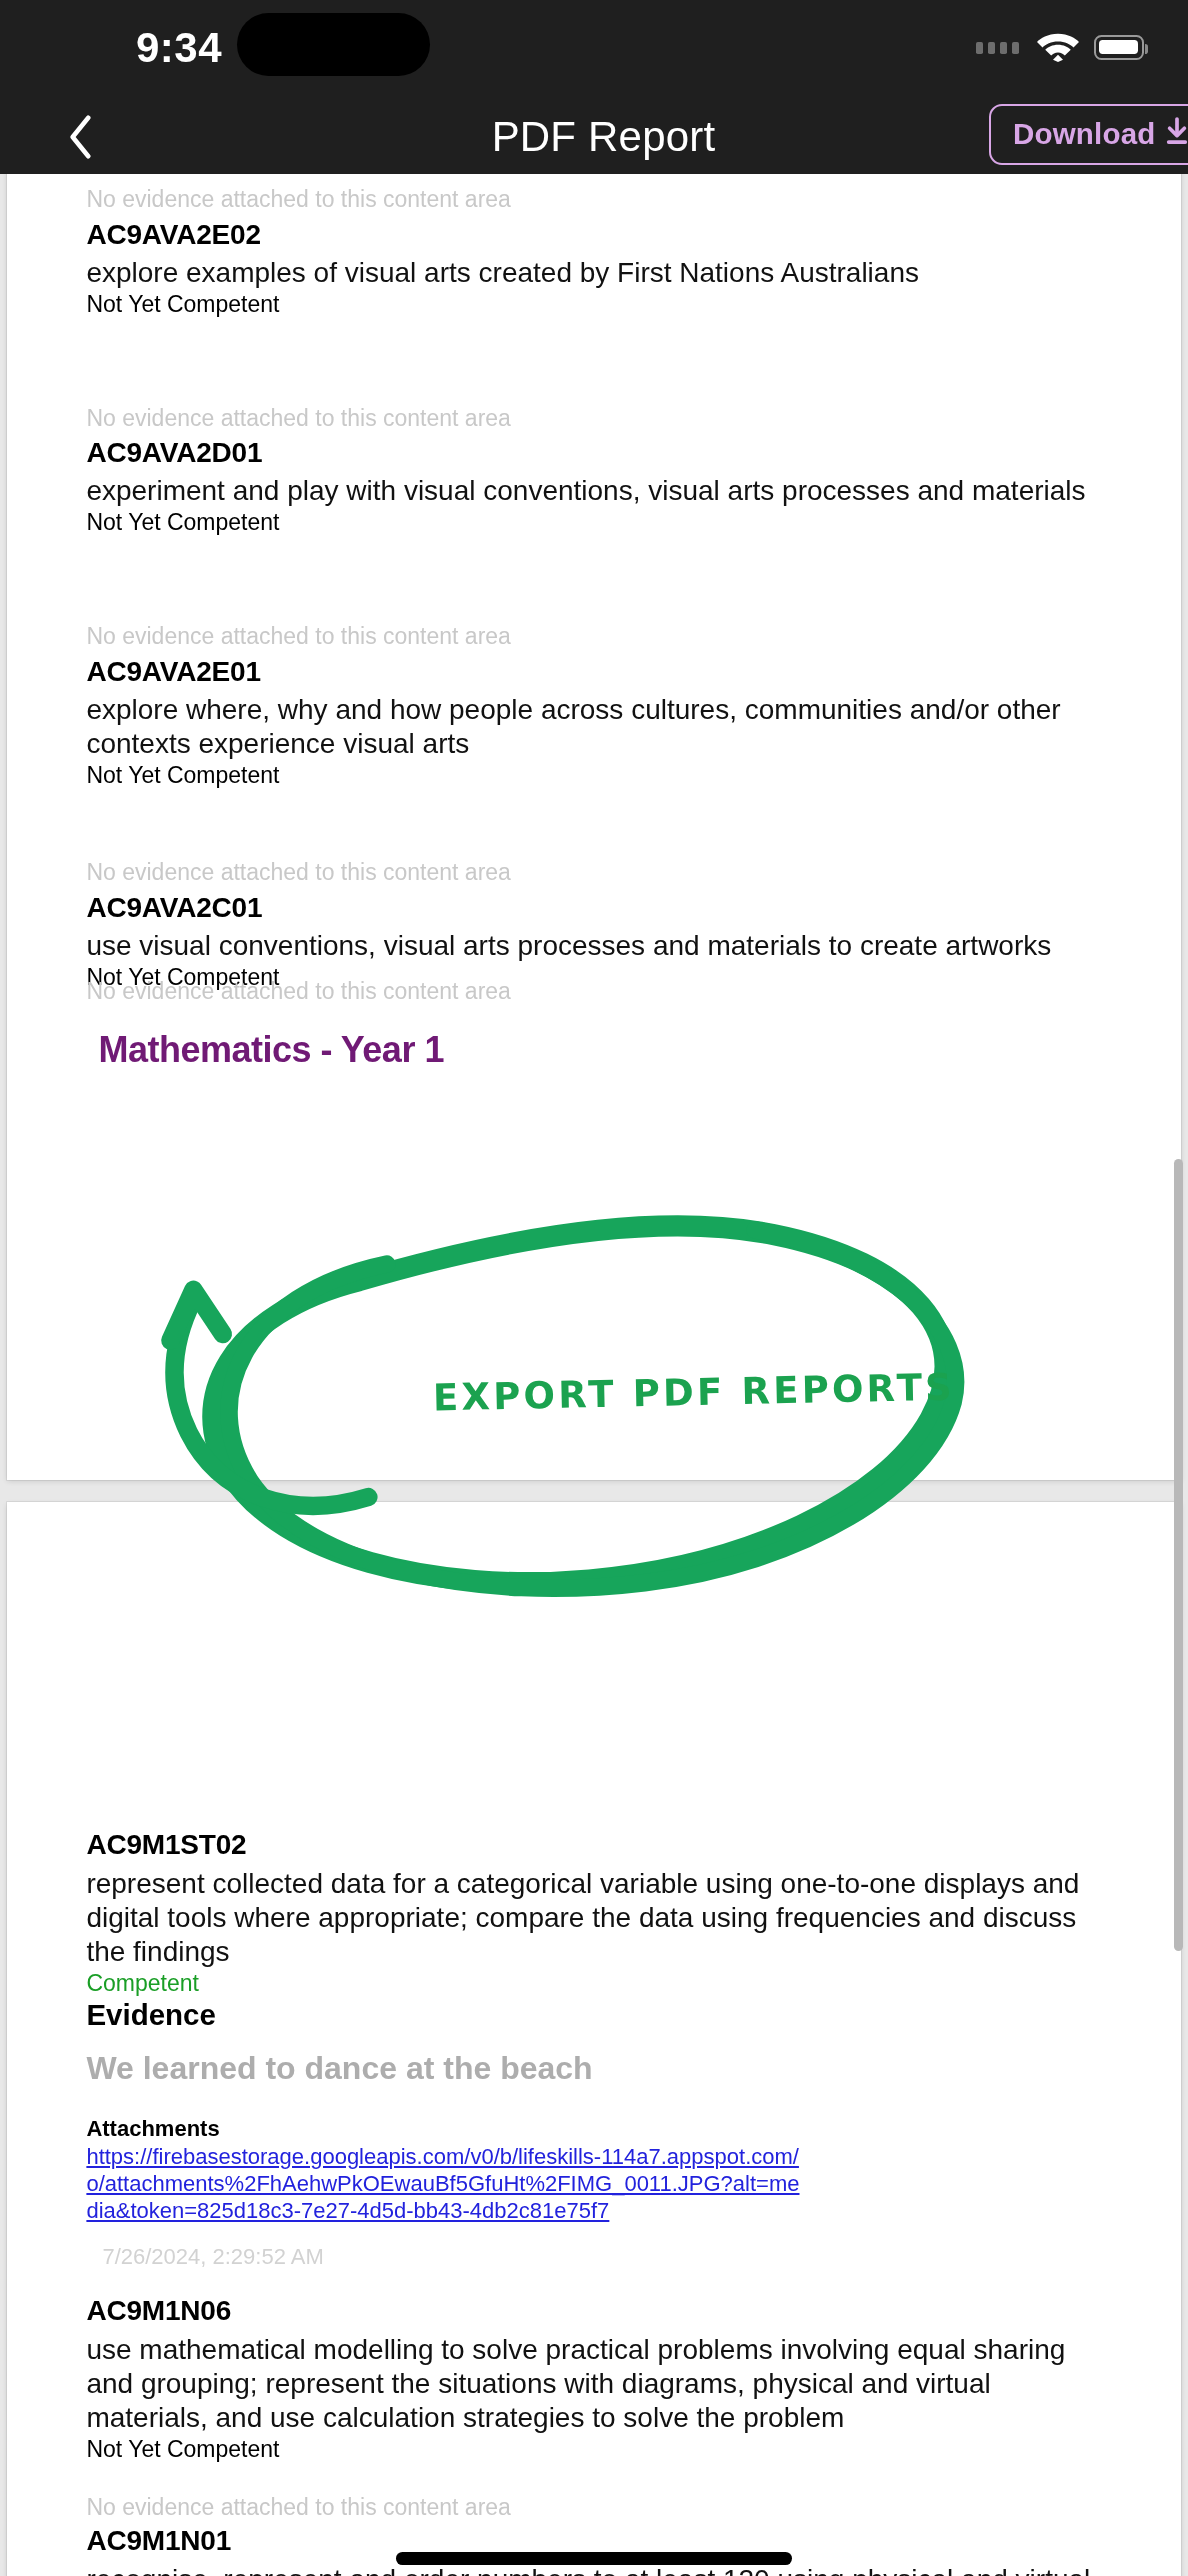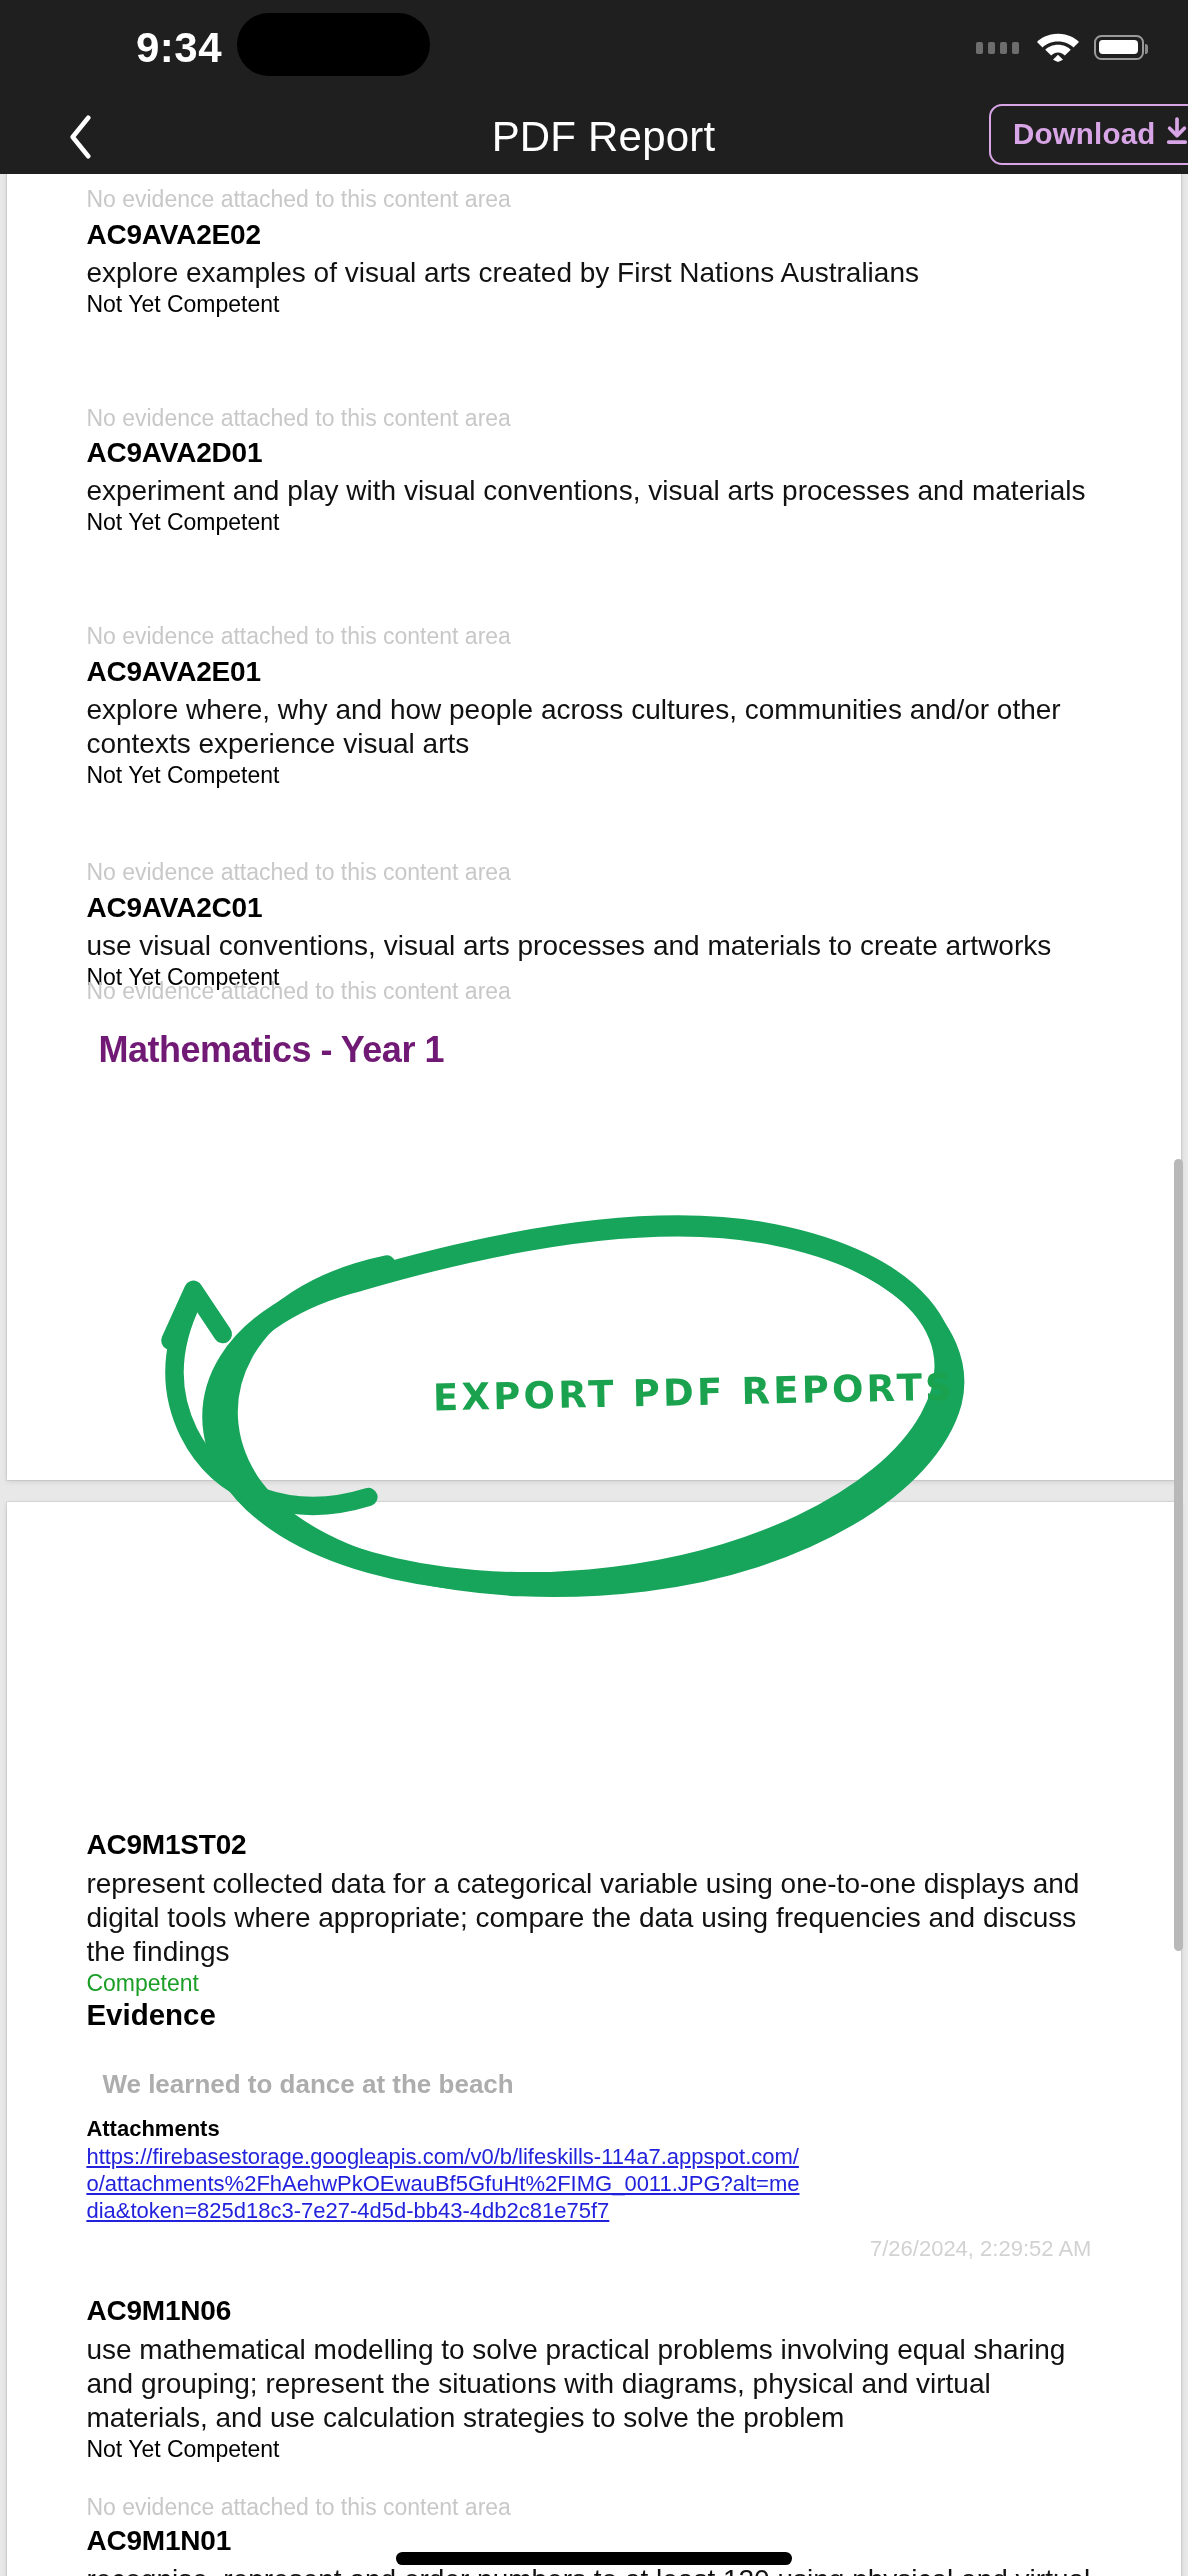--- a/index.html
+++ b/index.html
@@ -218,24 +218,24 @@
   }
   .evidence-heading {
     color: #000000;
     font-size: 29.5px;
     font-weight: 700;
     line-height: 37px;
     margin: 0;
   }
   .evidence-note {
     color: #adadad;
-    font-size: 26px;
+    font-size: 32px;
     font-weight: 700;
     line-height: 33px;
-    margin: 16px;
+    margin: 0;
   }
   .attach-heading {
     color: #000000;
     font-size: 22px;
     font-weight: 700;
     line-height: 28px;
     margin: 0;
   }
   .attach-link {
     color: #2222dd;
@@ -245,23 +245,22 @@
     text-decoration: underline;
     word-break: break-all;
     display: block;
     max-width: 719px;
     cursor: pointer;
   }
   .attach-date {
     color: #d2d2d2;
     font-size: 22px;
     line-height: 28px;
-    margin: 8px;
+    margin: 16px;
     padding-top: 2.8px;
-    text-align: right;
   }
 
   
   .r { position: absolute; left: 79px; width: 1013px; }
 
   
   .scrollbar {
     position: absolute;
     right: 5.5px;
     top: 986px;

